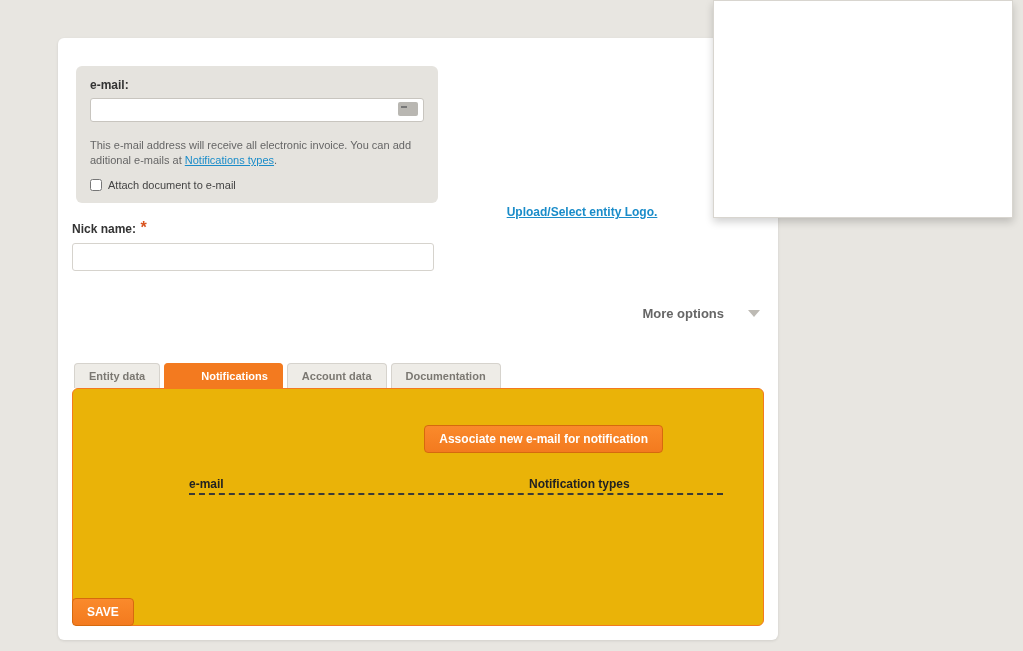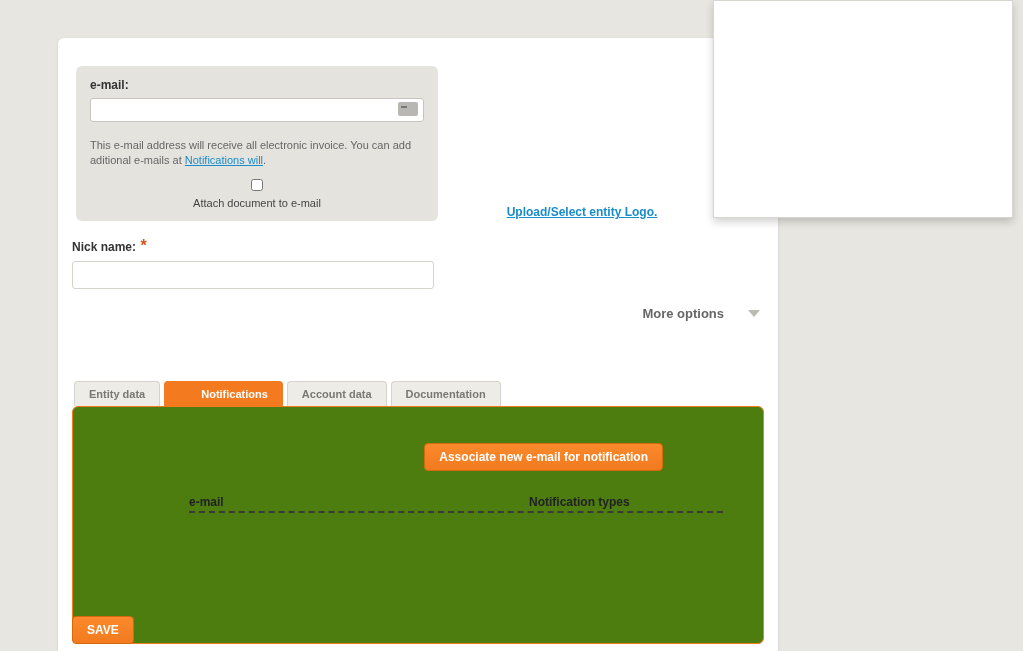--- a/index.html
+++ b/index.html
@@ -45,21 +45,21 @@
       position: absolute; right: 6px; top: 4px;
       width: 20px; height: 14px;
       background: #b9b7b2; border-radius: 2px;
     }
     .card-icon::after {
       content: ''; position: absolute; left: 3px; top: 4px;
       width: 6px; height: 2px; background: #777;
     }
     .help-text { font-size: 11px; color: #666; line-height: 1.4; margin-bottom: 10px; }
     .help-text a { color: #1a8cc9; text-decoration: underline; cursor: pointer; }
-    .attach-row { display: flex; align-items: center; gap: 6px; font-size: 11px; color: #444; flex-direction: column; }
+    .attach-row { display: flex; align-items: center; gap: 6px; font-size: 11px; color: #444; }
     .attach-row input[type="checkbox"]{ width:12px; height:12px; }
     .nickname-block { margin-top: 16px; }
     .nick-label { font-size: 12px; font-weight: bold; color: #333; display:inline-block; }
     .required { color: #d9531e; font-weight: bold; }
     .nick-input {
       width: 362px; height: 28px; margin-top: 6px;
       border: 1px solid #d6d3cd; border-radius: 3px; padding: 2px 6px; font-size:12px; background:#fff;
     }
     .logo-upload {
       position: absolute;
@@ -85,21 +85,21 @@
       border-top: 7px solid #bdbab4;
     }
     .tabs { display: flex; gap: 4px; margin-top: 92px; margin-left: 2px; }
     .tab {
       background: #eeece7; border: 1px solid #d6d3cd; border-bottom: none;
       border-radius: 4px 4px 0 0; padding: 6px 14px; font-size: 11px; font-weight: bold;
       color: #7b7872; cursor: pointer; text-align: right;
     }
     .tab.active { background: #f37a1f; color: #fff; border-color: #f37a1f; padding-left: 36px; }
     .tab-panel {
-      border: 1px solid #f37a1f; border-radius: 6px; background:#4d7c0f;
+      border: 1px solid #f37a1f; border-radius: 6px; background:#eab308;
       margin-top: 0; padding: 28px 28px 90px 28px; min-height: 238px; position: relative;
     }
     .assoc-btn {
       position: absolute; right: 100px; top: 36px;
       background: linear-gradient(#fa8a2b, #f37a1f);
       border: 1px solid #d6690e; border-radius: 4px;
       color: #fff; font-size: 12px; font-weight: bold;
       padding: 6px 14px; cursor: pointer;
     }
     .tbl-head {
@@ -125,21 +125,21 @@
 
   <div class="top-row">
     <div class="email-panel">
       <span class="email-label">e-mail:</span>
       <div class="email-input-wrap">
         <input type="text" class="email-input" value="" style="">
         <span class="card-icon"></span>
       </div>
       <div class="help-text">
         <span>This e-mail address will receive all electronic invoice. You can add aditional e-mails at </span>
-        <a>Notifications will</a><span>.</span>
+        <a>Notifications types</a><span>.</span>
       </div>
       <div class="attach-row">
         <input type="checkbox" style="">
         <span>Attach document to e-mail</span>
       </div>
     </div>
   </div>
 
   <div class="nickname-block">
     <span class="nick-label">Nick name:</span>

